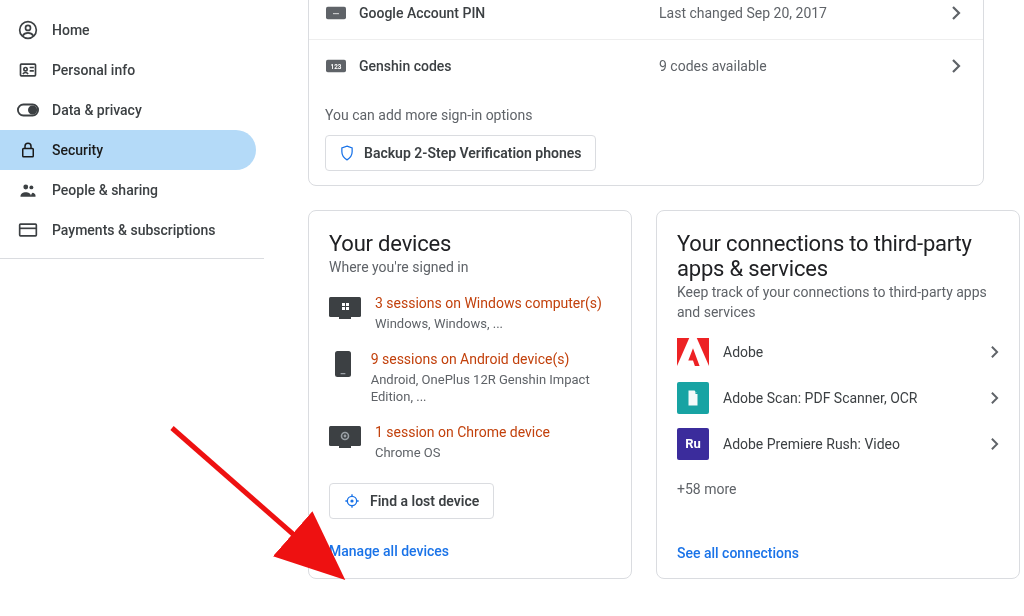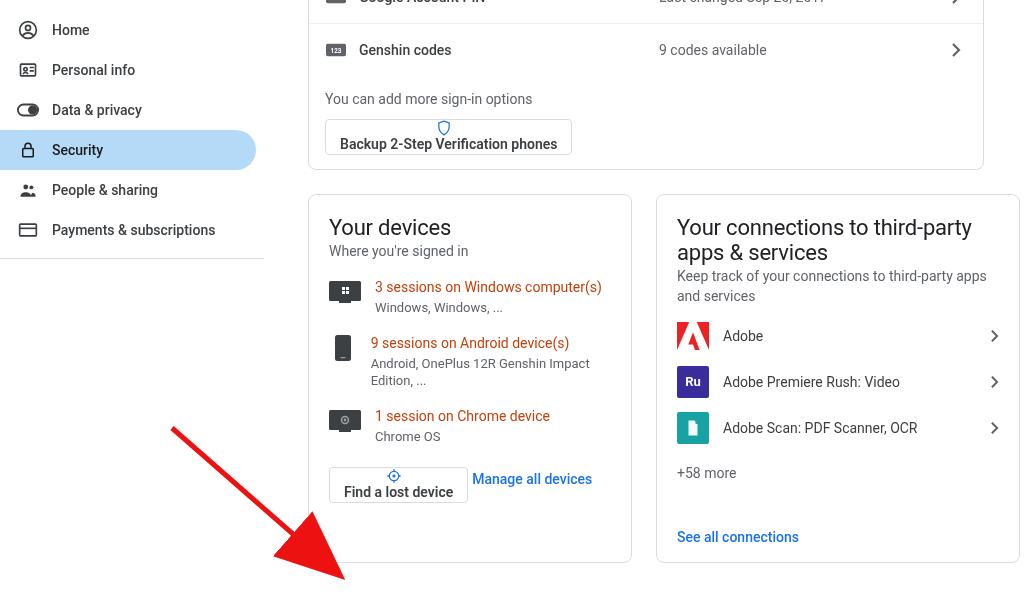--- a/index.html
+++ b/index.html
@@ -17,21 +17,21 @@
     height: 40px; padding-left: 16px;
     border-top-right-radius: 20px; border-bottom-right-radius: 20px;
     cursor: pointer;
   }
   .nav-item .nav-label { font-size: 14px; font-weight: 500; color: #3c4043; }
   .nav-item .nav-icon { width: 24px; height: 24px; margin-right: 12px; display:flex; align-items:center; justify-content:center; }
   .nav-item.active { background: #b4daf8; width: 256px; }
   .nav-item.active .nav-label { color: #1a1a1a; }
   .nav-divider { border: 0; border-top: 1px solid #dadce0; margin: 8px 0; width: 264px; }
   .content {
-    position: absolute; left: 308px; top: 0; width: 712px;
+    position: absolute; left: 308px; top: 16px; width: 712px;
   }
   .signin-card {
     width: 676px; border: 1px solid #dadce0; border-radius: 8px;
     padding-bottom: 14px; overflow: hidden;
     margin-top: -30px;
   }
   .signin-row {
     display: flex; align-items: center; height: 52px;
     padding: 0 22px 0 16px; cursor: pointer;
     border-top: 1px solid #eee;
@@ -39,21 +39,21 @@
   .signin-row:first-child { border-top: none; }
   .row-icon { width: 22px; height: 16px; margin-right: 12px; display:flex; align-items:center; justify-content:center;}
   .row-title { font-size: 14px; font-weight: 500; color: #3c4043; width: 300px;}
   .row-sub { font-size: 14px; color: #5f6368; flex: 1; }
   .row-chevron { color: #5f6368; }
   .more-text { font-size: 14px; color: #5f6368; padding: 16px 16px 12px 16px;}
   .outlined-btn {
     display: inline-flex; align-items: center; height: 36px;
     border: 1px solid #dadce0; border-radius: 4px; padding: 0 14px;
     font-size: 14px; font-weight: 600; color: #3c4043; cursor: pointer;
-    margin-left: 16px; background:#fff;flex-direction:column;
+    margin-left: 16px; background:#fff;
   }
   .outlined-btn .mini-icon { margin-right: 10px; display:flex; }
   .row2 { display: flex; gap: 24px; margin-top: 24px; }
   .card {
     border: 1px solid #dadce0; border-radius: 8px;
     flex: 1; padding: 20px 20px 16px 20px; position: relative;
   }
   .card.devices { width: 324px; flex: none; }
   .card.apps { flex: 1; }
   .card h2 { font-size: 22px; font-weight: 400; letter-spacing: -.2px;}
@@ -262,37 +262,37 @@
         </span>
         <span class="app-title">Adobe</span>
         <span>
           <svg width="9" height="14" viewBox="0 0 10 16" fill="none" stroke="#5f6368" stroke-width="2.2">
               <path d="M2 2l6 6-6 6"></path>
             </svg>
         </span>
       </div>
 
       <div class="app-row">
-        <span class="app-icon" style="background:#3b2c9c;">Ru</span>
-        <span class="app-title">Adobe Premiere Rush: Video</span>
-        <span>
-          <svg width="9" height="14" viewBox="0 0 10 16" fill="none" stroke="#5f6368" stroke-width="2.2">
-              <path d="M2 2l6 6-6 6"></path>
-            </svg>
-        </span>
-      </div>
-
-      <div class="app-row">
         <span class="app-icon" style="background:#17a3a3;">
           <svg width="18" height="18" viewBox="0 0 24 24" fill="#fff">
               <path d="M6 2h8l4 4v16H6z" opacity=".95"></path>
               <path d="M16 2v4h4" fill="none" stroke="#17a3a3" stroke-width="1.4"></path>
             </svg>
         </span>
         <span class="app-title">Adobe Scan: PDF Scanner, OCR</span>
+        <span>
+          <svg width="9" height="14" viewBox="0 0 10 16" fill="none" stroke="#5f6368" stroke-width="2.2">
+              <path d="M2 2l6 6-6 6"></path>
+            </svg>
+        </span>
+      </div>
+
+      <div class="app-row">
+        <span class="app-icon" style="background:#3b2c9c;">Ru</span>
+        <span class="app-title">Adobe Premiere Rush: Video</span>
         <span>
           <svg width="9" height="14" viewBox="0 0 10 16" fill="none" stroke="#5f6368" stroke-width="2.2">
               <path d="M2 2l6 6-6 6"></path>
             </svg>
         </span>
       </div>
 
       <div class="more-count">+58 more</div>
 
       <a class="link-action" style="margin-top:48px;">See all connections</a>

